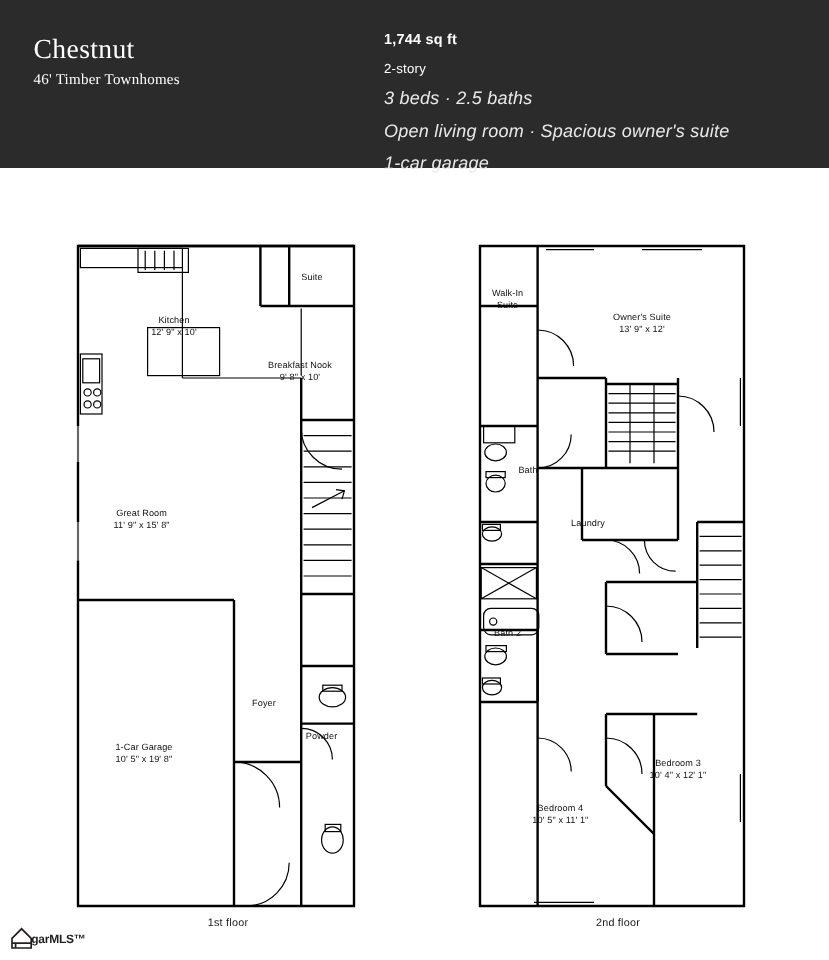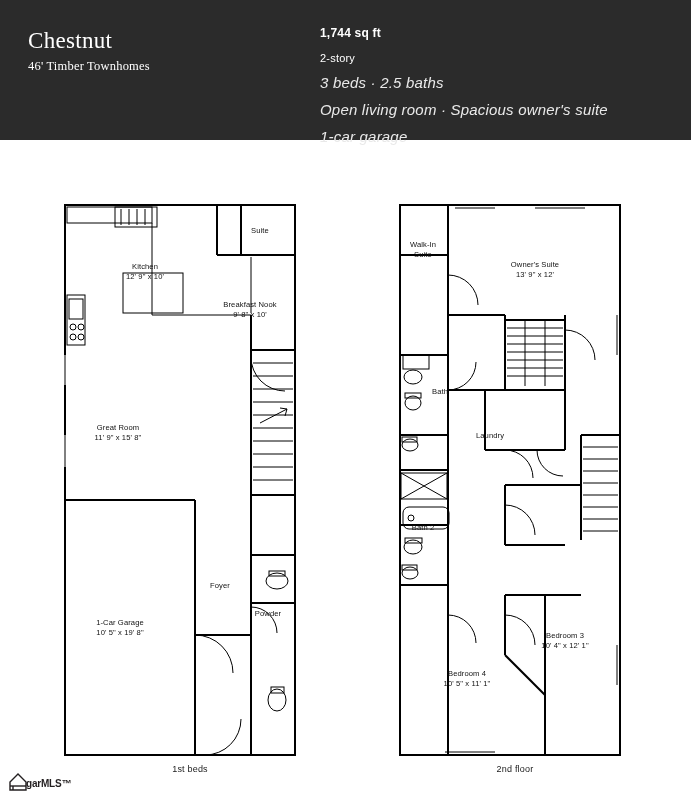--- a/index.html
+++ b/index.html
@@ -242,21 +242,21 @@
     <span class="nm">Foyer</span>
   </div>
   <div class="room-label" id="f1-powder" style="left:238px;top:469px;width:60px;">
     <span class="nm">Powder</span>
   </div>
   <div class="room-label" id="f1-garage" style="left:65px;top:478px;width:110px;">
     <span class="nm">1-Car Garage</span>
     <span class="dim">10' 5" x 19' 8"</span>
   </div>
 
-  <div class="floor-caption" id="caption-1">1st beds</div>
+  <div class="floor-caption" id="caption-1">1st floor</div>
 
   <svg id="floor2-svg" style="position:absolute;left:385px;top:55px;" width="250" height="570" viewBox="0 0 250 570">
     <g fill="none" stroke="#000" stroke-width="2">
 
       <path d="M15,10 L235,10 L235,560 L15,560 Z"></path>
 
       <path d="M63,10 L63,60"></path>
       <path d="M63,60 L63,300"></path>
       <path d="M63,300 L63,420"></path>
       <path d="M63,420 L63,560"></path>

